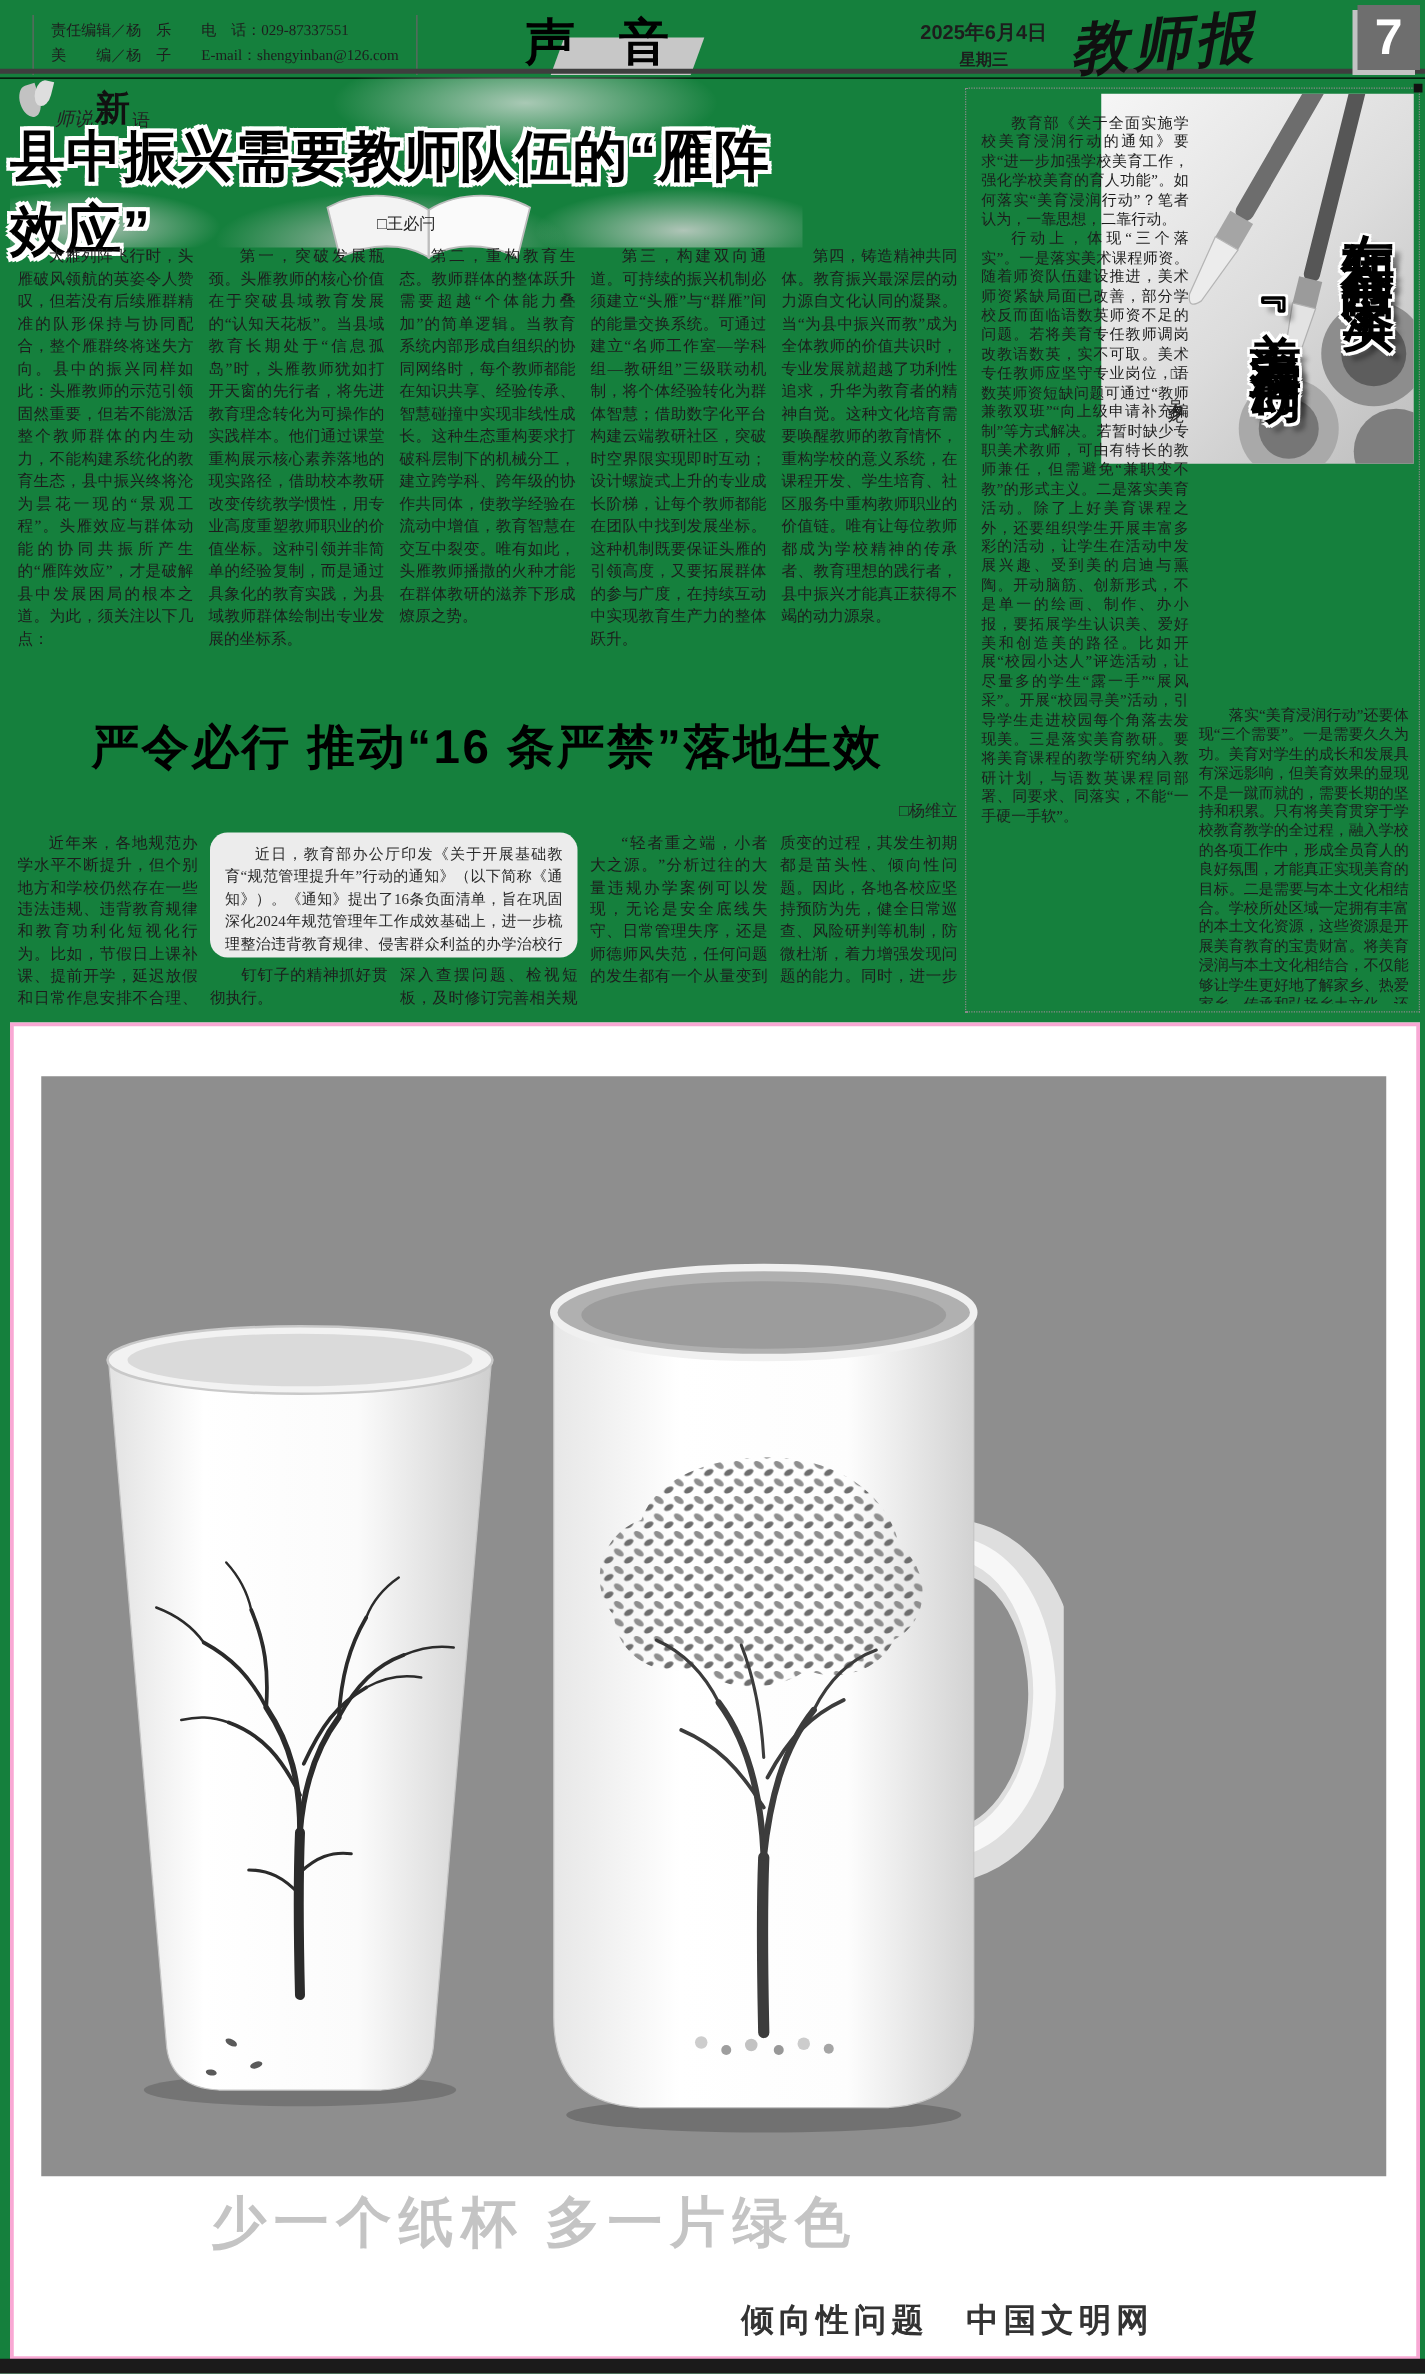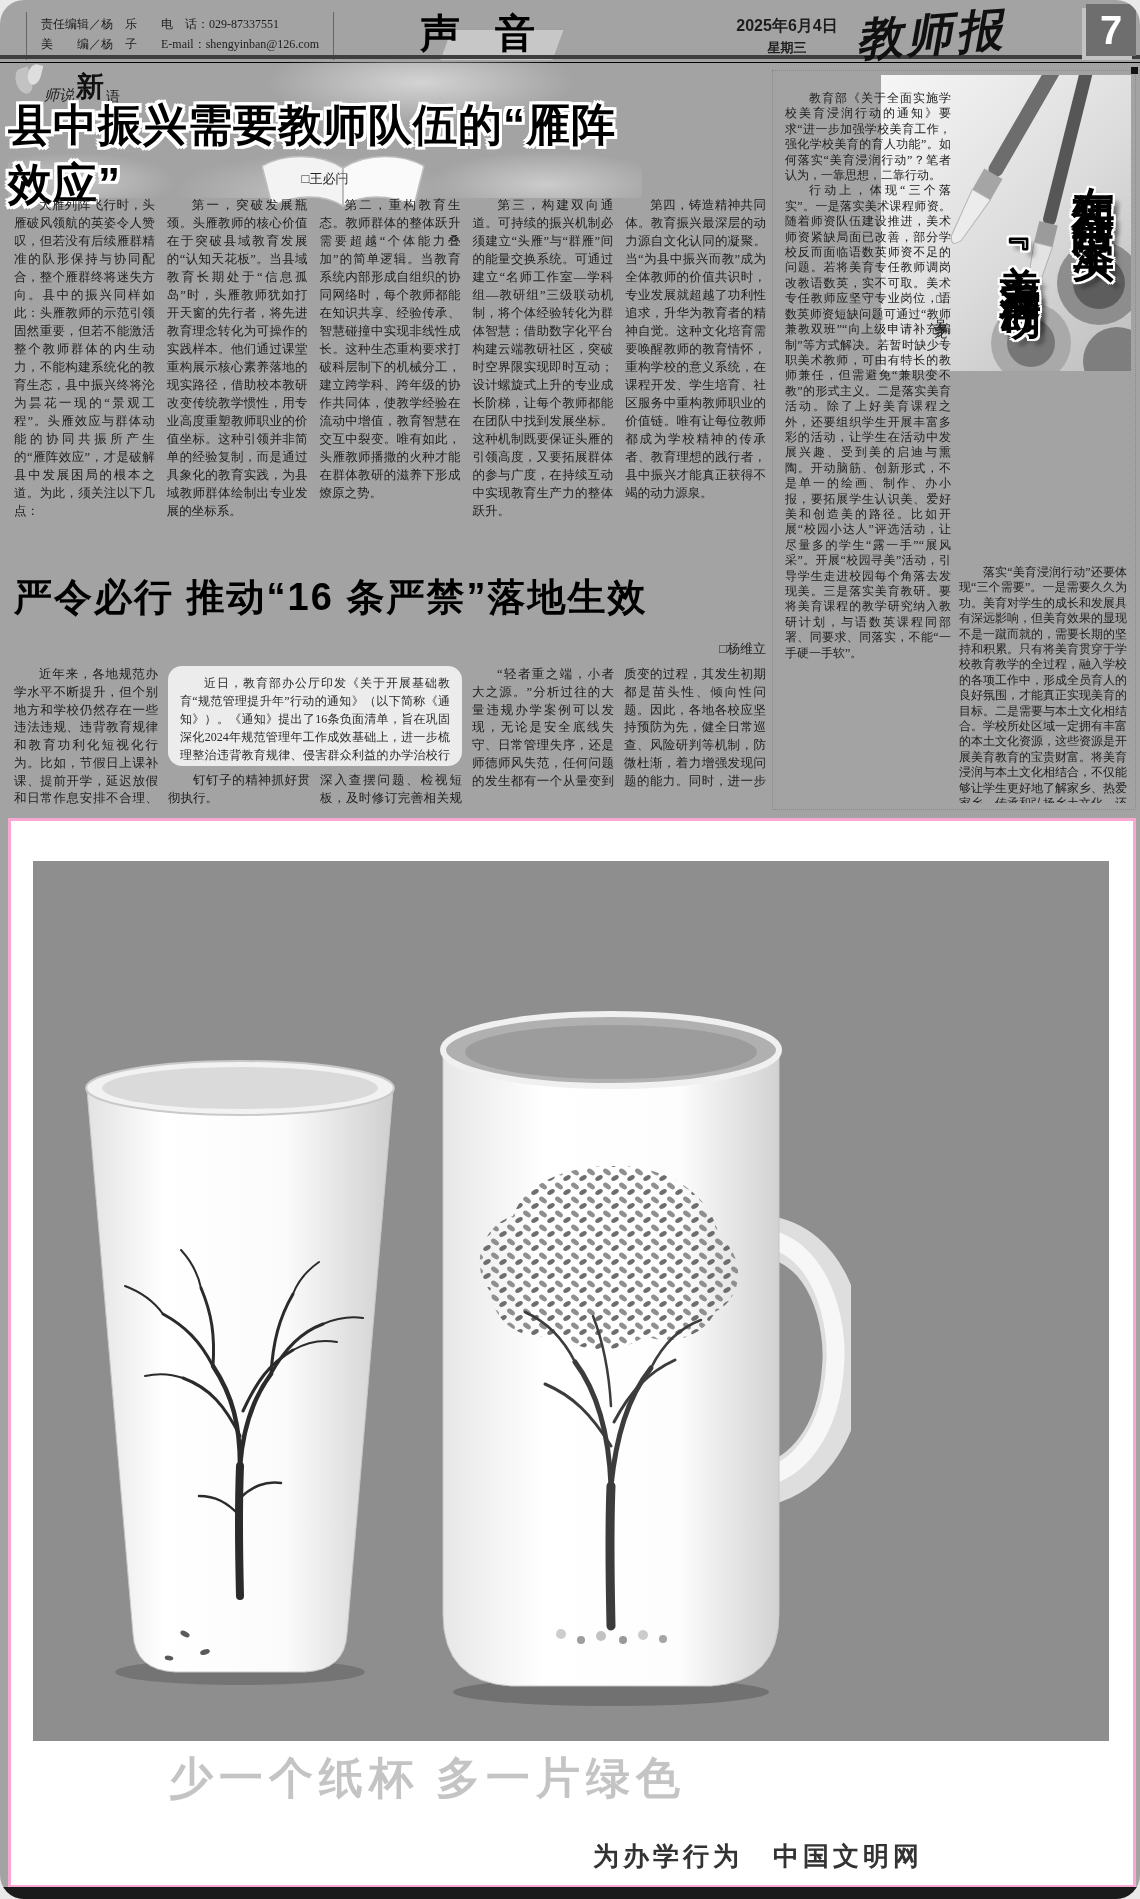--- a/index.html
+++ b/index.html
@@ -1,17 +1,17 @@
 <!DOCTYPE html>
 <html><head>
 <meta charset="utf-8">
 <style>
   html,body{margin:0;padding:0;background:#e9e9e9;}
-  .page{position:relative;width:1140px;height:1899px;background:#a3a3a3;margin:0 auto;
-        font-family:"Liberation Serif","DejaVu Serif",serif;color:#1d1d1d;overflow:hidden;border-radius:24px;}
+  .page{position:relative;width:1140px;height:1899px;background:#15803d;margin:0 auto;
+        font-family:"Liberation Serif","DejaVu Serif",serif;color:#1d1d1d;overflow:hidden;}
   .abs{position:absolute;}
   .sans{font-family:"Liberation Sans","DejaVu Sans",sans-serif;}
 
   
   .editor-box{left:26px;top:12px;height:44px;border-left:1px solid #666;border-right:1px solid #666;
               padding:2px 14px;font-size:12px;line-height:20px;white-space:nowrap;}
   .voice-wrap{left:420px;top:6px;width:140px;height:52px;}
   .voice-shadow{position:absolute;left:26px;top:24px;width:112px;height:30px;background:#c7c7c7;
                 transform:skewX(-20deg);}
   .voice-text{position:relative;font-family:"Liberation Sans","DejaVu Sans",sans-serif;
@@ -48,21 +48,21 @@
   .a1-title{left:8px;top:96px;width:634px;text-align:left;font-size:44px;font-weight:900;
             letter-spacing:1px;color:#000;font-family:"Liberation Sans","DejaVu Sans",sans-serif;
             text-shadow:3px 3px 0 #fff,-3px -3px 0 #fff,3px -3px 0 #fff,-3px 3px 0 #fff,
                         0 3px 0 #fff,3px 0 0 #fff,0 -3px 0 #fff,-3px 0 0 #fff;}
   .a1-byline{left:8px;top:170px;width:634px;text-align:center;font-size:13px;color:#222;}
   .a1-body{left:14px;top:196px;width:752px;height:362px;column-count:5;column-gap:12px;
            font-size:12.5px;line-height:1.44;text-align:justify;overflow:hidden;}
   .a1-body p,.a2-body p,.a3 p{margin:0;text-indent:2em;}
 
   
-  .a2-title{left:14px;top:572px;width:752px;text-align:left;font-size:38px;font-weight:900;
+  .a2-title{left:14px;top:572px;width:752px;text-align:center;font-size:38px;font-weight:900;
             letter-spacing:2px;color:#000;font-family:"Liberation Sans","DejaVu Sans",sans-serif;}
   .a2-byline{left:14px;top:640px;width:752px;text-align:right;font-size:13px;color:#222;}
   .a2-body{left:14px;top:666px;width:752px;height:140px;display:flex;gap:10px;
            font-size:12.5px;line-height:1.42;text-align:justify;}
   .a2-c1{width:146px;overflow:hidden;}
   .a2-mid{width:298px;display:flex;flex-direction:column;}
   .a2-box{background:#ececec;border-radius:14px;padding:8px 12px;font-size:12px;line-height:1.5;
           height:84px;overflow:hidden;color:#2a2a2a;}
   .a2-box p{text-indent:2em;margin:0;}
   .a2-mid-text{margin-top:6px;flex:1;column-count:2;column-gap:10px;overflow:hidden;}
@@ -285,17 +285,17 @@
         <circle cx="150" cy="648" r="5" fill="#cdcdcd"></circle>
           <circle cx="170" cy="654" r="4" fill="#9e9e9e"></circle>
         <circle cx="190" cy="650" r="5" fill="#c2c2c2"></circle>
           <circle cx="212" cy="654" r="4" fill="#989898"></circle>
         <circle cx="232" cy="649" r="5" fill="#cccccc"></circle>
           <circle cx="252" cy="653" r="4" fill="#a5a5a5"></circle>
       </g>
     </svg>
 
     <div class="ad-slogan">少一个纸杯 多一片绿色</div>
-    <div class="ad-credit">为办学行为　中国文明网</div>
+    <div class="ad-credit">倾向性问题　中国文明网</div>
   </div>
 
   <div class="abs bottom-bar"></div>
 </div>
 
 </body></html>

